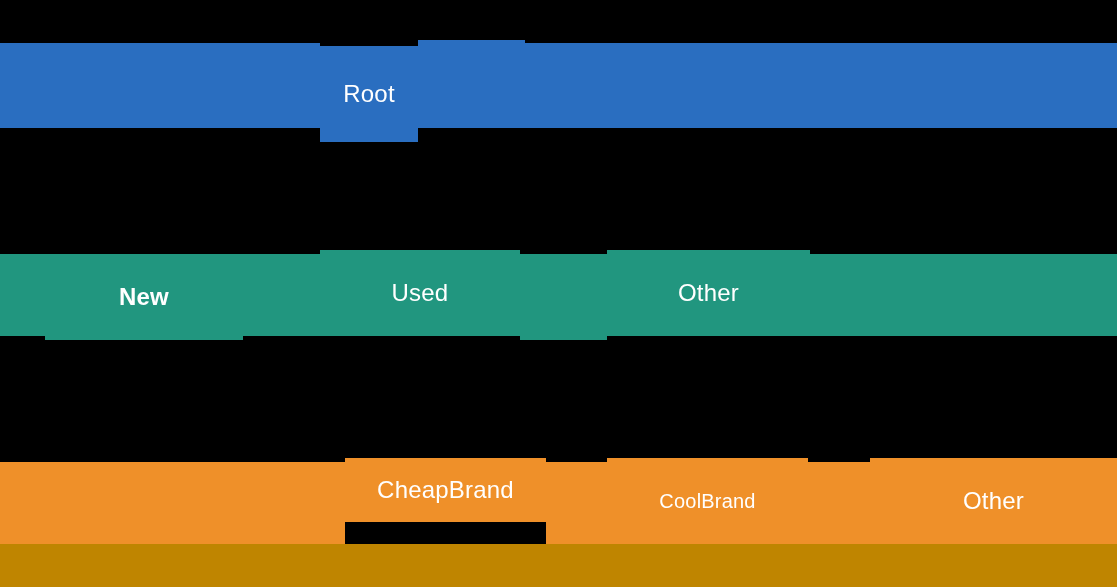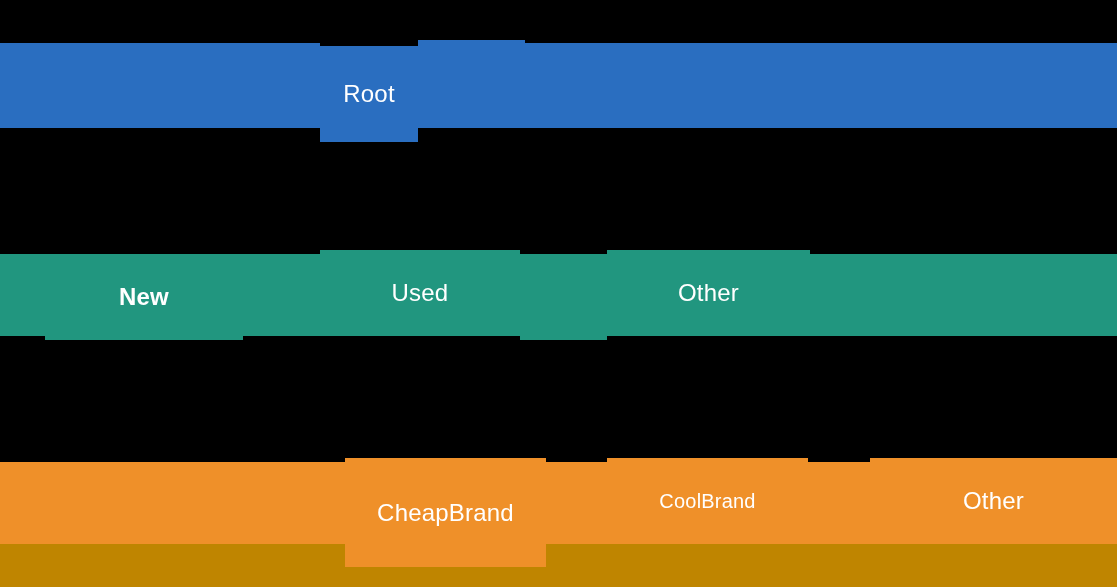--- a/index.html
+++ b/index.html
@@ -78,21 +78,21 @@
         <span class="segment-label" style="color: rgb(255, 255, 255); font-size: 24px;">Used</span>
       </div>
       <div class="segment" style="left: 520px; width: 87px; top: 4px; height: 86px; background: rgb(33, 150, 127);"></div>
       <div class="segment" style="left: 607px; width: 203px; top: 0px; height: 86px; background: rgb(33, 150, 127);">
         <span class="segment-label" style="color: rgb(255, 255, 255); font-size: 24px;">Other</span>
       </div>
       <div class="segment" style="left: 810px; width: 307px; top: 4px; height: 82px; background: rgb(33, 150, 127);"></div>
     </div>
     <div class="level level-brand" style="top: 458px; height: 86px;">
       <div class="segment" style="left: 0px; width: 345px; top: 4px; height: 82px; background: rgb(239, 144, 41);"></div>
-      <div class="segment" style="left: 345px; width: 201px; top: 0px; height: 109px; background: rgb(239, 144, 41);">
+      <div class="segment" style="left: 345px; width: 201px; top: 0px; height: 64px; background: rgb(239, 144, 41);">
         <span class="segment-label" style="color: rgb(255, 255, 255); font-size: 24px;">CheapBrand</span>
       </div>
       <div class="segment" style="left: 546px; width: 61px; top: 4px; height: 82px; background: rgb(239, 144, 41);"></div>
       <div class="segment" style="left: 607px; width: 201px; top: 0px; height: 86px; background: rgb(239, 144, 41);">
         <span class="segment-label" style="color: rgb(255, 255, 255); font-size: 20px;">CoolBrand</span>
       </div>
       <div class="segment" style="left: 808px; width: 62px; top: 4px; height: 82px; background: rgb(239, 144, 41);"></div>
       <div class="segment" style="left: 870px; width: 247px; top: 0px; height: 86px; background: rgb(239, 144, 41);">
         <span class="segment-label" style="color: rgb(255, 255, 255); font-size: 24px;">Other</span>
       </div>

